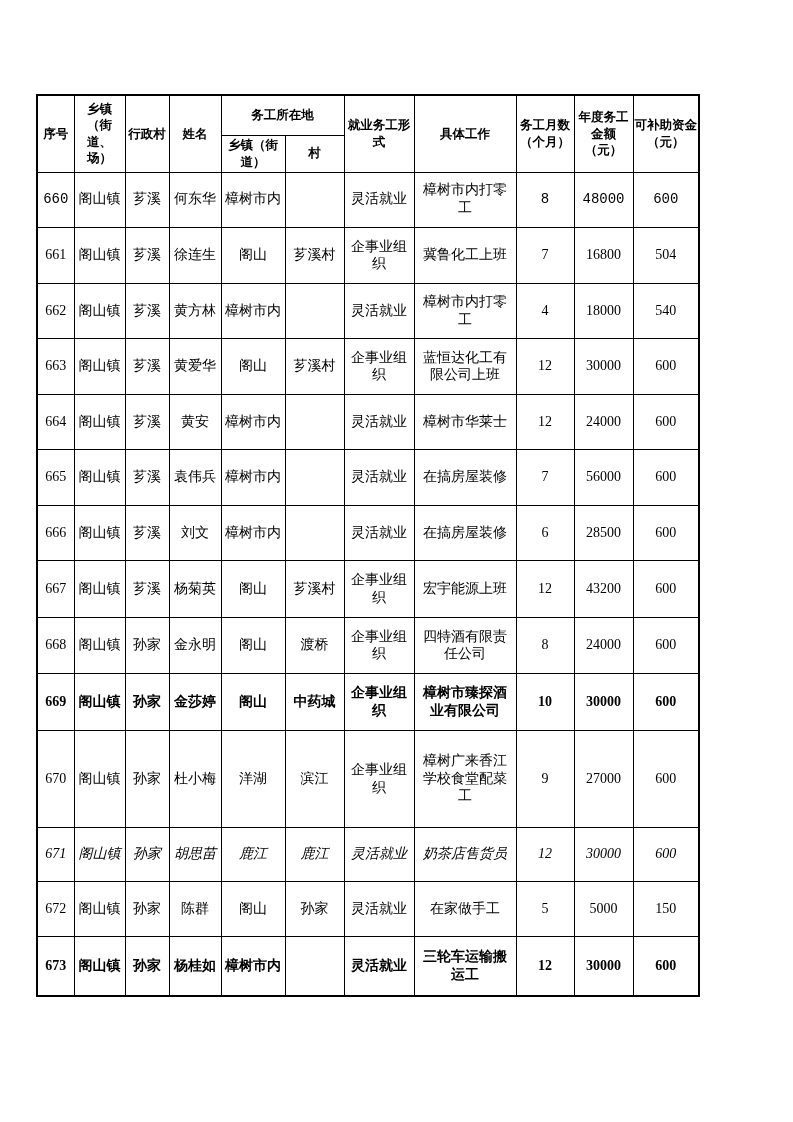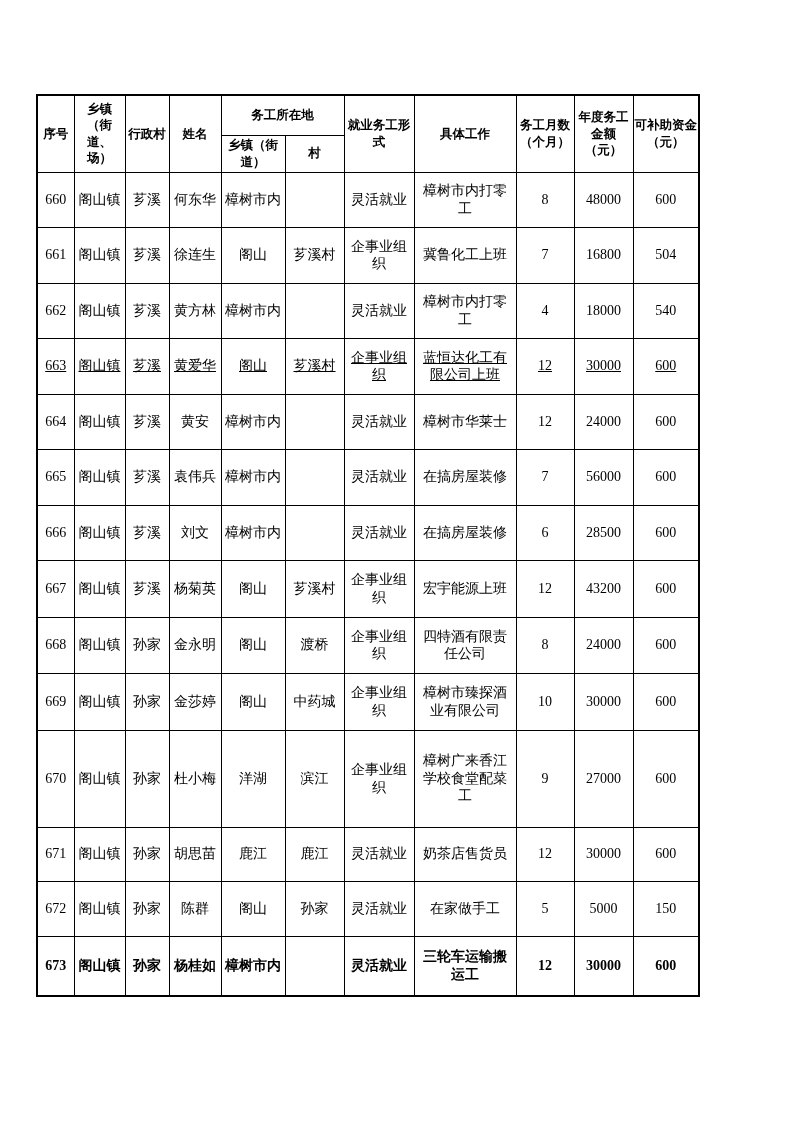--- a/index.html
+++ b/index.html
@@ -70,21 +70,21 @@
         <th rowspan="2">务工月数（个月）</th>
         <th rowspan="2">年度务工金额（元）</th>
         <th rowspan="2">可补助资金（元）</th>
       </tr>
       <tr class="hrow2">
         <th>乡镇（街道）</th>
         <th>村</th>
       </tr>
     </thead>
     <tbody id="table-body">
-        <tr style="height: 55px;">
+        <tr style="height: 55px; font-family: Liberation Mono, monospace;">
     <td>660</td>
     <td>阁山镇</td>
     <td>芗溪</td>
     <td>何东华</td>
     <td>樟树市内</td>
     <td></td>
     <td>灵活就业</td>
     <td>樟树市内打零工</td>
     <td>8</td>
     <td>48000</td>
@@ -109,21 +109,21 @@
     <td>芗溪</td>
     <td>黄方林</td>
     <td>樟树市内</td>
     <td></td>
     <td>灵活就业</td>
     <td>樟树市内打零工</td>
     <td>4</td>
     <td>18000</td>
     <td>540</td>
   </tr>
-        <tr style="height: 56px; text-decoration: underline;">
+        <tr style="height: 56px;">
     <td>663</td>
     <td>阁山镇</td>
     <td>芗溪</td>
     <td>黄爱华</td>
     <td>阁山</td>
     <td>芗溪村</td>
     <td>企事业组织</td>
     <td>蓝恒达化工有限公司上班</td>
     <td>12</td>
     <td>30000</td>
@@ -187,21 +187,21 @@
     <td>孙家</td>
     <td>金永明</td>
     <td>阁山</td>
     <td>渡桥</td>
     <td>企事业组织</td>
     <td>四特酒有限责任公司</td>
     <td>8</td>
     <td>24000</td>
     <td>600</td>
   </tr>
-        <tr style="height: 57px;">
+        <tr style="height: 57px; font-weight: bold;">
     <td>669</td>
     <td>阁山镇</td>
     <td>孙家</td>
     <td>金莎婷</td>
     <td>阁山</td>
     <td>中药城</td>
     <td>企事业组织</td>
     <td>樟树市臻探酒业有限公司</td>
     <td>10</td>
     <td>30000</td>
@@ -213,21 +213,21 @@
     <td>孙家</td>
     <td>杜小梅</td>
     <td>洋湖</td>
     <td>滨江</td>
     <td>企事业组织</td>
     <td>樟树广来香江学校食堂配菜工</td>
     <td>9</td>
     <td>27000</td>
     <td>600</td>
   </tr>
-        <tr style="height: 54px;">
+        <tr style="height: 54px; font-style: italic;">
     <td>671</td>
     <td>阁山镇</td>
     <td>孙家</td>
     <td>胡思苗</td>
     <td>鹿江</td>
     <td>鹿江</td>
     <td>灵活就业</td>
     <td>奶茶店售货员</td>
     <td>12</td>
     <td>30000</td>

